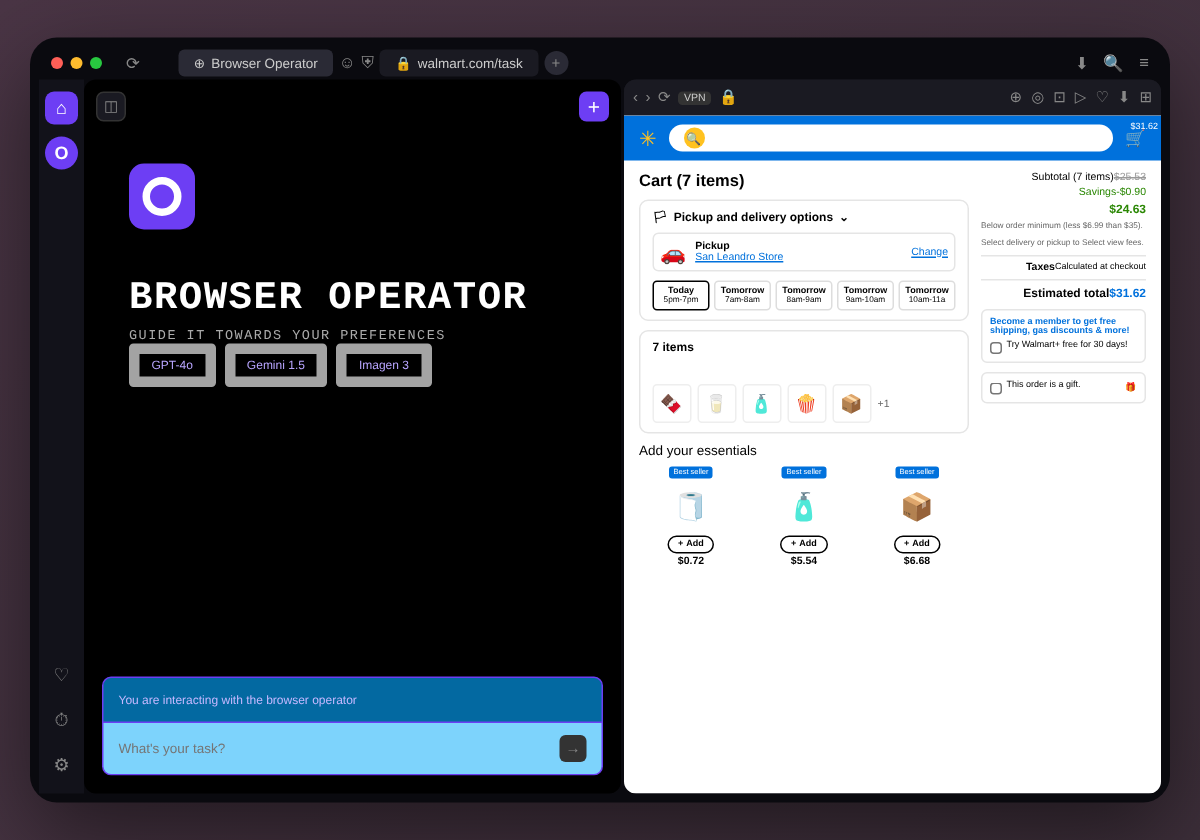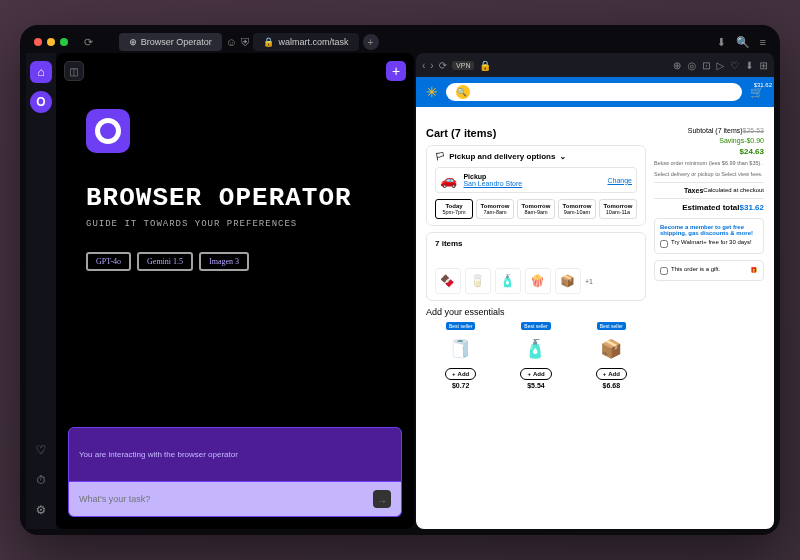--- a/index.html
+++ b/index.html
@@ -25,42 +25,42 @@
 .panes{flex:1;display:flex;gap:2px}
 .pane{flex:1;border-radius:8px;overflow:hidden;position:relative}
 .pane.left{background:#000;display:flex;flex-direction:column}
 .lefttop{display:flex;justify-content:space-between;padding:8px}
 .sqbtn{width:20px;height:20px;border-radius:5px;background:#1a1a22;border:1px solid #333;display:flex;align-items:center;justify-content:center;color:#888;font-size:10px;cursor:pointer}
 .sqbtn.purple{background:#6d3ef4;border:none;color:#fff;font-size:14px}
 .leftmain{flex:1;padding:20px 30px;display:flex;flex-direction:column}
 .biglogo{width:44px;height:44px;background:#6d3ef4;border-radius:10px;display:flex;align-items:center;justify-content:center;margin-bottom:30px}
 .biglogo-o{width:26px;height:26px;border:5px solid #fff;border-radius:50%}
 .title{font-family:'Courier New',monospace;font-size:26px;font-weight:900;color:#fff;letter-spacing:1px;margin-bottom:6px}
-.subtitle{font-family:'Courier New',monospace;font-size:9px;color:#aaa;letter-spacing:1px;margin-bottom:23px}
+.subtitle{font-family:'Courier New',monospace;font-size:9px;color:#aaa;letter-spacing:1px;margin-bottom:0}
 .chips{display:flex;gap:6px}
-.chip{padding:3px 8px;border:2px solid #a3a3a3;border-radius:3px;font-size:8px;color:#b8a5ff;font-family:Liberation Serif, serif}
+.chip{padding:3px 8px;border:7px solid #a3a3a3;border-radius:3px;font-size:8px;color:#b8a5ff;font-family:Liberation Sans, sans-serif}
 .leftbottom{padding:12px}
-.notice{background:#4c1d95;border:1px solid #6d3ef4;border-radius:6px 6px 0 0;padding:22px 10px;font-size:8px;color:#c5b8ff}
-.inputbar{background:#c4b5fd;border:1px solid #6d3ef4;border-top:none;border-radius:0 0 6px 6px;padding:8px 10px;display:flex;align-items:center;gap:8px}
+.notice{background:#0369a1;border:1px solid #6d3ef4;border-radius:6px 6px 0 0;padding:10px 10px;font-size:8px;color:#c5b8ff}
+.inputbar{background:#7dd3fc;border:1px solid #6d3ef4;border-top:none;border-radius:0 0 6px 6px;padding:8px 10px;display:flex;align-items:center;gap:8px}
 .inputbar input{flex:1;background:none;border:none;color:#666;font-size:9px;outline:none}
 .sendbtn{width:18px;height:18px;background:#333;border-radius:4px;display:flex;align-items:center;justify-content:center;color:#888;font-size:10px;cursor:pointer}
 .pane.right{background:#1a1a22;display:flex;flex-direction:column}
 .urlbar{height:24px;background:#1a1a22;display:flex;align-items:center;padding:0 6px;gap:5px}
 .nav{color:#888;font-size:10px;cursor:pointer}
 .vpn{padding:1px 4px;background:#333;border-radius:3px;font-size:7px;color:#ccc}
 .urlicons{display:flex;gap:6px;margin-left:auto}
 .page{flex:1;background:#fff;overflow:hidden;font-size:8px}
 .wheader{background:#0071dc;padding:6px 10px;display:flex;align-items:center;gap:8px}
 .wlogo{color:#ffc220;font-size:14px}
 .wsearch{flex:1;background:#fff;border-radius:14px;height:18px;display:flex;align-items:center;padding:0 4px 0 10px}
 .wsearch input{flex:1;border:none;font-size:8px;outline:none}
 .wsbtn{width:14px;height:14px;background:#ffc220;border-radius:50%;display:flex;align-items:center;justify-content:center;font-size:8px}
 .wcart{color:#ffc220;font-size:11px;position:relative}
 .wcart-amt{position:absolute;top:-4px;right:-8px;font-size:6px;color:#fff}
-.pagebody{display:flex;padding:20px 10px;gap:8px}
+.pagebody{display:flex;padding:8px 10px;gap:8px}
 .pleft{flex:1.4}
 .pright{width:110px}
 .carttitle{font-size:11px;font-weight:600;margin-bottom:6px}
 .section{border:1px solid #e5e5e5;border-radius:6px;padding:6px 8px;margin-bottom:6px}
 .sechead{display:flex;align-items:center;gap:4px;font-weight:600;font-size:8px;margin-bottom:6px}
 .pickup{display:flex;align-items:center;gap:6px;padding:4px;border:1px solid #e5e5e5;border-radius:4px;margin-bottom:6px}
 .caricon{font-size:14px}
 .pickupinfo{flex:1;font-size:7px}
 .pickupinfo .store{color:#0071dc;text-decoration:underline}
 .change{color:#0071dc;font-size:7px;text-decoration:underline;cursor:pointer}

